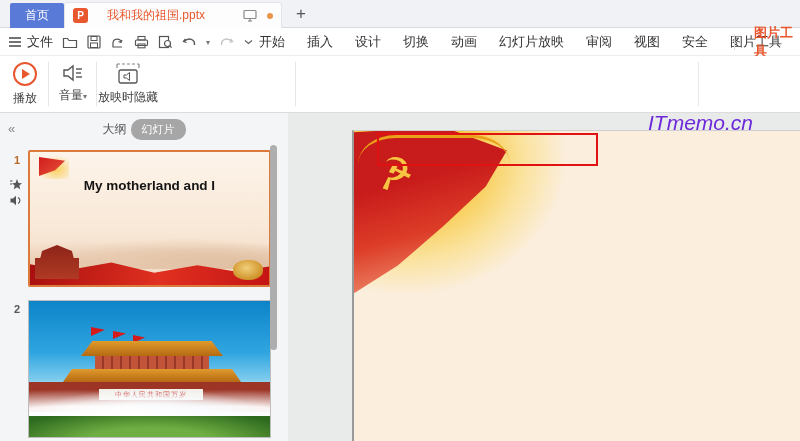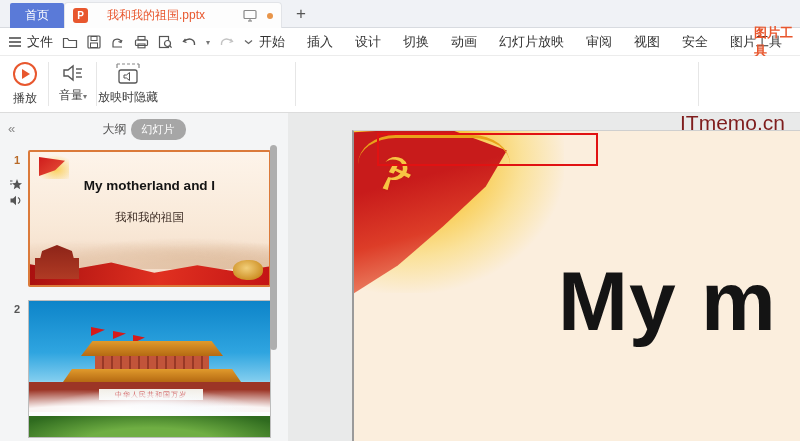--- a/index.html
+++ b/index.html
@@ -107,21 +107,21 @@
   .slide { position:absolute; left:64px; top:17px; width:448px; height:311px; background:#fbeedd; border-left:2px solid #9a9a9a; border-top:1px solid #cfcfcf; overflow:hidden; }
   .flag-glow { position:absolute; left:-22px; top:-24px; width:232px; height:186px;
              background:radial-gradient(ellipse at 32% 28%, rgba(247,190,32,.95) 22%, rgba(250,214,90,.5) 52%, rgba(250,220,120,0) 72%); }
   .flag-red { position:absolute; left:-2px; top:-4px; width:176px; height:180px;
              background:linear-gradient(165deg,#c81b1b 30%,#dd3d28 55%,#ec8668 78%, rgba(242,170,140,0) 96%);
              clip-path:polygon(0 3%,52% 0,88% 13%,76% 33%,52% 55%,26% 77%,0 93%); }
   .flag-swoosh { position:absolute; left:4px; top:4px; width:152px; height:58px;
              border-top:3px solid #e9a21a; border-radius:50%/100%; }
   .flag-emblem { position:absolute; left:22px; top:18px; font-size:42px; color:#f7c443; transform:rotate(-14deg); text-shadow:0 0 2px rgba(180,60,0,.4); }
   .big-title { position:absolute; left:204px; top:122px; font-size:84px; font-weight:bold; color:#141414; letter-spacing:1px; white-space:nowrap; }
-  .watermark { position:absolute; left:392px; top:-2px; font-size:21px; color:#7f1d1d; z-index:6; }
+  .watermark { position:absolute; left:360px; top:-2px; font-size:21px; font-style:italic; color:#6d28d9; z-index:6; }
 
   svg { display:block; }
 </style>
 </head>
 <body>
 
 <div class="screen">
 
   <div class="tabbar">
     <div class="home-tab">首页</div>
@@ -372,21 +372,20 @@
     <span class="margin-ic" style="left:9px; top:81px;">
       <svg width="14" height="13" viewBox="0 0 14 13">
           <path d="M1.5 4.5 h2.5 l3-2.8 v9.6 l-3-2.8 H1.5 z" fill="#555"></path>
           <path d="M9 3.5 C11.5 5, 11.5 8, 9 9.5" fill="none" stroke="#555" stroke-width="1.2"></path>
         </svg>
     </span>
 
     <div class="thumb thumb1">
       <div class="t1-flag"></div>
       <div class="t1-title">My motherland and I</div>
-      <div class="t1-sub">我和我的祖国</div>
       <div class="t1-mountains"></div>
       <div class="t1-ribbon"></div>
       <div class="t1-gate"></div>
       <div class="t1-emblem"></div>
     </div>
 
     <span class="slide-num" style="left:14px; top:190px; color:#555;">2</span>
     <div class="thumb thumb2">
       <div class="t2-sky"></div>
       <div class="t2-flag" style="left:62px; top:26px; width:14px; height:9px;"></div>
@@ -403,18 +402,17 @@
 
     <div class="sb-scroll"></div>
   </div>
 
   <div class="canvas">
     <div class="slide">
       <div class="flag-glow"></div>
       <div class="flag-red"></div>
       <div class="flag-swoosh"></div>
       <div class="flag-emblem">☭</div>
-      <div class="big-title">My m</div>
     </div>
     <div class="watermark">ITmemo.cn</div>
   </div>
 
 </div>
 
 </body></html>

